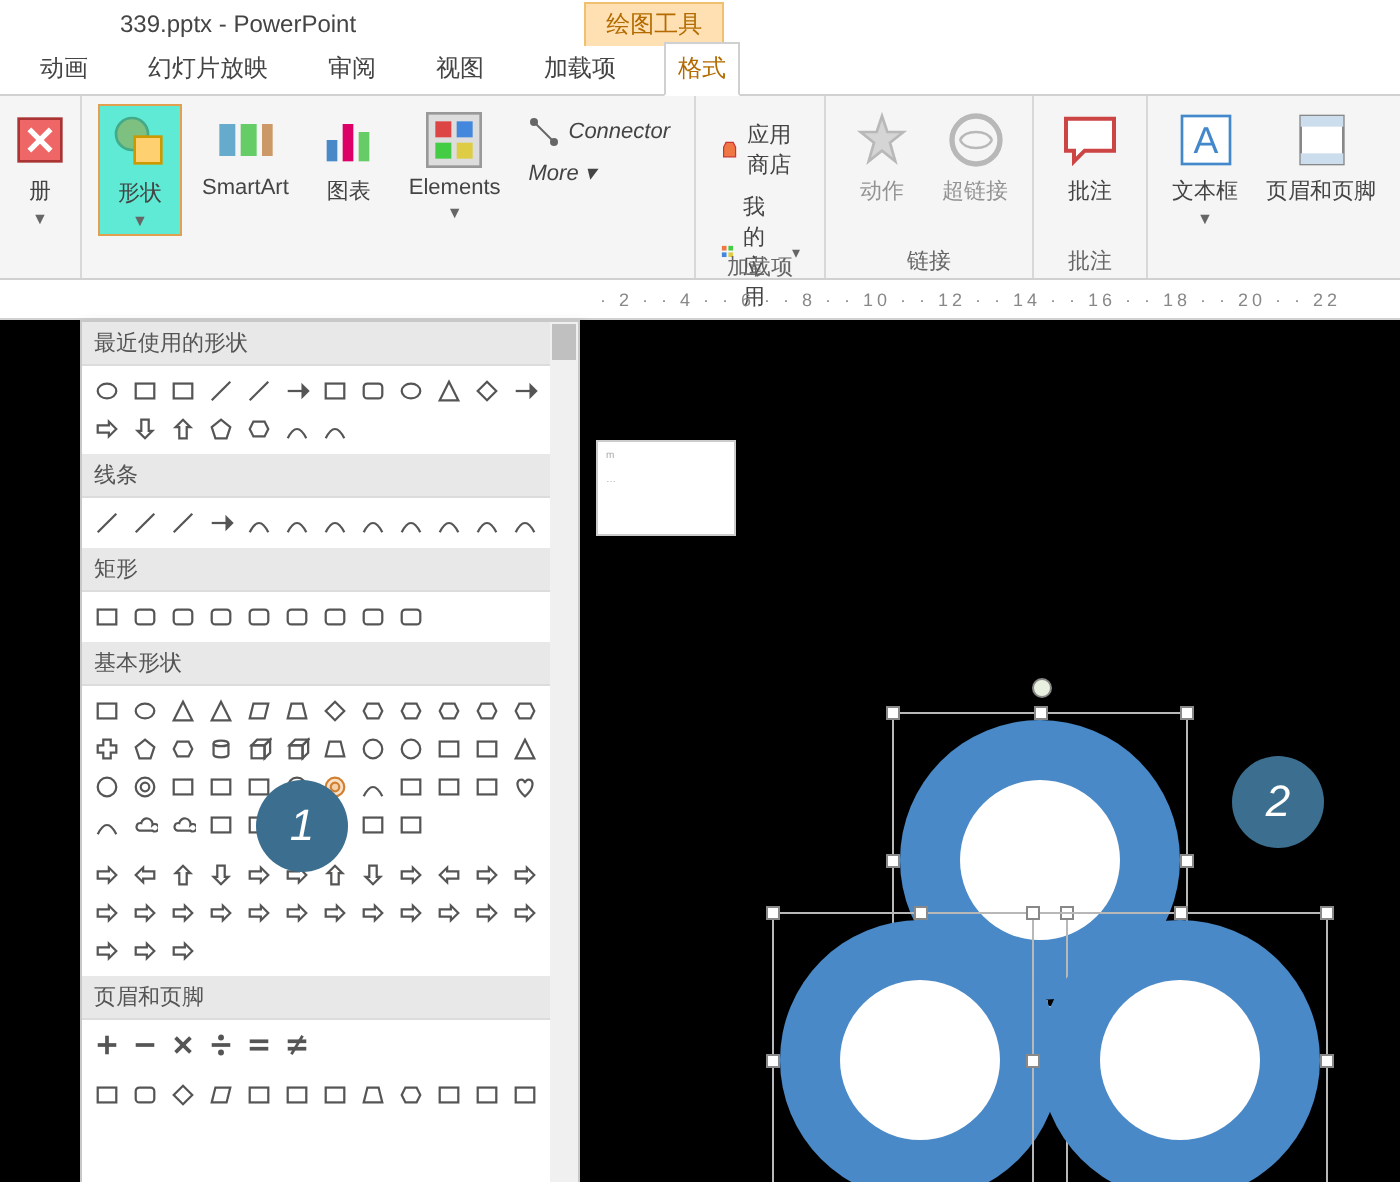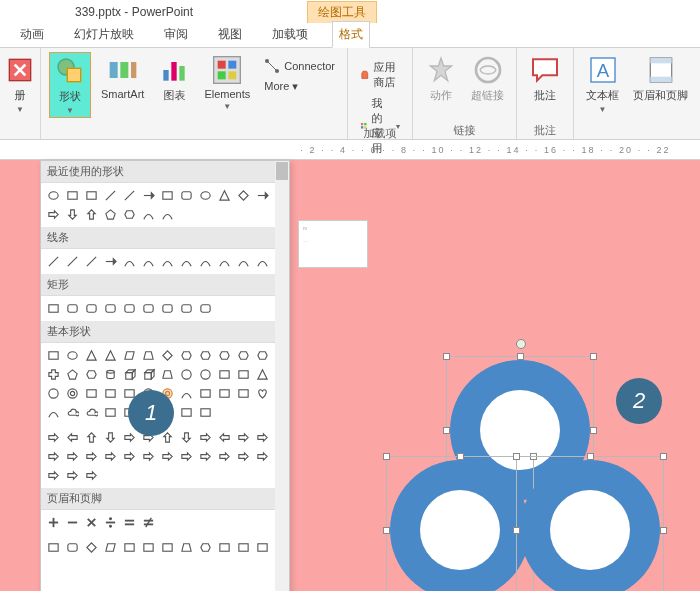--- a/index.html
+++ b/index.html
@@ -1,40 +1,40 @@
 <!DOCTYPE html>
 <html><head>
 <meta charset="utf-8">
 <style>
   * { box-sizing: border-box; margin: 0; padding: 0; font-family: "Microsoft YaHei", "Segoe UI", sans-serif; }
   body { background: #fff; width: 700px; height: 591px; overflow: hidden; font-size: 12px; color: #444; }
 
   .titlebar { height: 24px; display: flex; align-items: center; padding-left: 60px; background: #fff; }
-  .titlebar .title { font-size: 12px; color: #444; margin-left: 15px; }
+  .titlebar .title { font-size: 12px; color: #444; }
   .contextual { margin-left: 114px; background: #ffe0b2; color: #b36b00; padding: 2px 10px; font-size: 12px; border: 1px solid #f0c070; border-bottom: none; }
 
   .tabs { height: 24px; display: flex; align-items: flex-end; padding-left: 14px; background: #fff; border-bottom: 1px solid #d0d0d0; gap: 18px; }
   .tabs .tab { font-size: 12px; color: #444; padding: 4px 6px; cursor: pointer; }
   .tabs .tab.active { background: #fff; border: 1px solid #d0d0d0; border-bottom: 1px solid #fff; color: #b36b00; position: relative; top: 1px; }
 
   .ribbon { height: 92px; background: #f5f5f5; border-bottom: 1px solid #d0d0d0; display: flex; }
   .group { border-right: 1px solid #d8d8d8; padding: 4px 8px 2px 8px; display: flex; flex-direction: column; align-items: center; justify-content: space-between; }
   .group-top { display: flex; align-items: flex-start; gap: 6px; height: 74px; }
   .group-label { font-size: 11px; color: #666; text-align: center; height: 14px; }
   .big-btn { display: flex; flex-direction: column; align-items: center; gap: 2px; padding: 2px 4px; cursor: pointer; min-width: 40px; }
   .big-btn.selected { background: #5eead4; border: 1px solid #e0a050; }
   .big-btn .icon { width: 32px; height: 32px; display: flex; align-items: center; justify-content: center; font-size: 24px; }
   .big-btn .lbl { font-size: 11px; color: #444; white-space: nowrap; }
   .small-stack { display: flex; flex-direction: column; gap: 2px; }
   .small-btn { display: flex; align-items: center; gap: 4px; font-size: 11px; cursor: pointer; padding: 2px 4px; }
   .small-btn .icon { width: 16px; height: 16px; display: inline-flex; align-items: center; justify-content: center; }
 
   .ruler { height: 20px; background: #fff; border-bottom: 1px solid #d0d0d0; font-size: 9px; color: #888; padding-left: 300px; display: flex; align-items: center; gap: 10px; letter-spacing: 2px; }
 
-  .work { position: relative; height: 431px; background: #fca5a5; }
+  .work { position: relative; height: 431px; background: #000000; }
 
   
   .shapes-panel { position: absolute; left: 40px; top: 0; width: 250px; height: 480px; background: #fff; border: 1px solid #c8c8c8; box-shadow: 2px 2px 6px rgba(0,0,0,.15); overflow: hidden; }
   .sp-scroll { position: absolute; right: 0; top: 0; bottom: 0; width: 14px; background: #f0f0f0; }
   .sp-thumb { position: absolute; right: 1px; top: 1px; width: 12px; height: 18px; background: #c0c0c0; }
   .sp-cat { background: #e8e8e8; font-size: 11px; color: #555; padding: 3px 6px; border-bottom: 1px solid #dcdcdc; }
   .sp-grid { padding: 4px 4px; display: flex; flex-wrap: wrap; gap: 2px; }
   .sp { width: 17px; height: 17px; border: 1px solid transparent; display: flex; align-items: center; justify-content: center; cursor: pointer; }
   .sp svg { width: 13px; height: 13px; stroke: #555; fill: none; stroke-width: 1.2; }
   .sp.hl svg { stroke: #d08030; fill: rgba(240,180,120,.4); }
@@ -124,21 +124,21 @@
               <rect x="2" y="2" width="20" height="20" fill="#ddd" stroke="#999"></rect>
               <rect x="5" y="5" width="6" height="6" fill="#d44"></rect>
               <rect x="13" y="5" width="6" height="6" fill="#48d"></rect>
               <rect x="5" y="13" width="6" height="6" fill="#4c4"></rect>
               <rect x="13" y="13" width="6" height="6" fill="#dc4"></rect>
             </svg>
         </span>
         <span class="lbl">Elements</span>
         <span style="font-size:8px;color:#666;">▼</span>
       </div>
-      <div class="small-stack" style="padding-top:4px;">
+      <div class="small-stack" style="padding-top:4px;font-style:italic;">
         <div class="small-btn">
           <span class="icon">
             <svg viewBox="0 0 16 16">
                 <circle cx="3" cy="3" r="2" fill="#666"></circle>
                 <circle cx="13" cy="13" r="2" fill="#666"></circle>
                 <line x1="4" y1="4" x2="12" y2="12" stroke="#666"></line>
               </svg>
           </span>
           <span>Connector</span>
         </div>

